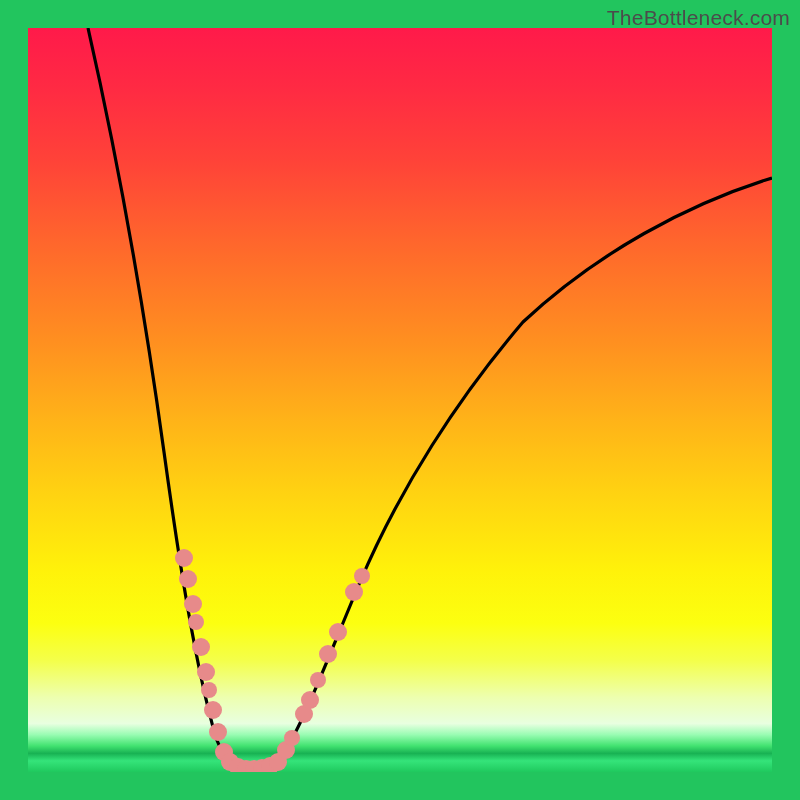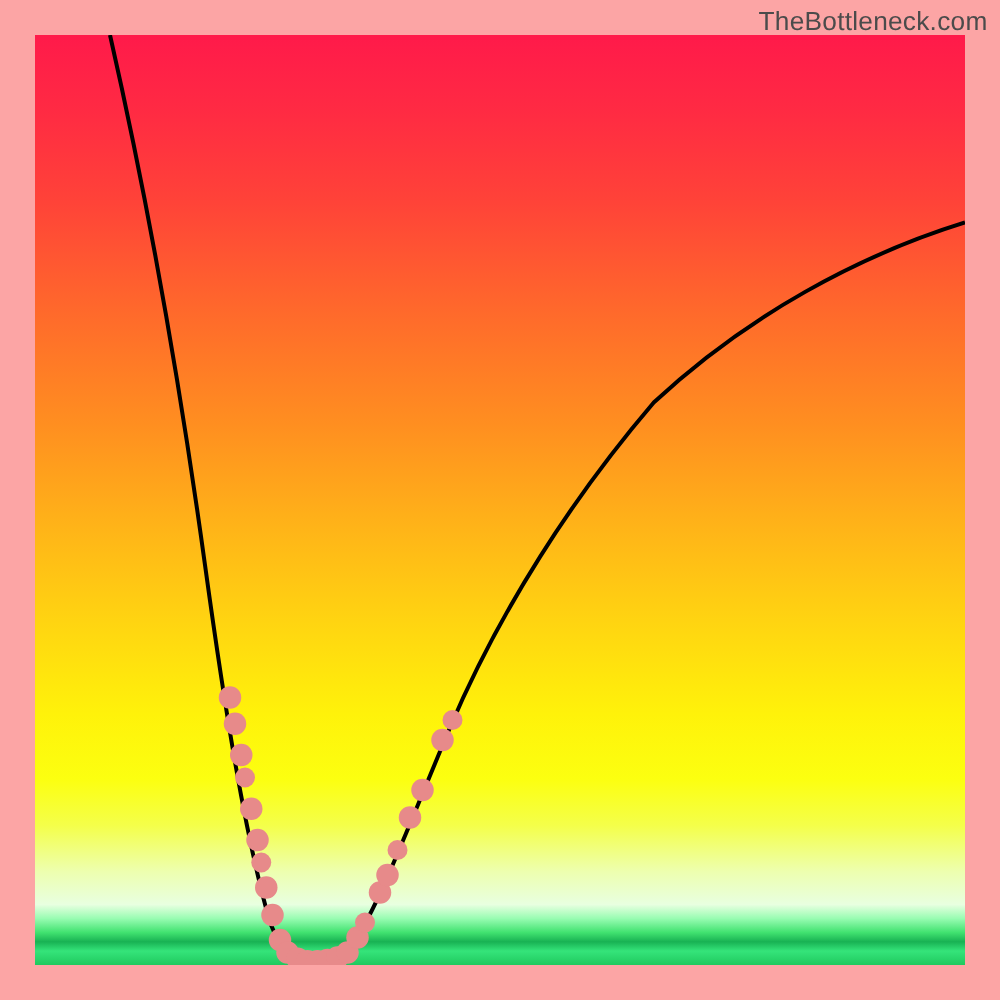--- a/index.html
+++ b/index.html
@@ -6,21 +6,21 @@
     margin: 0;
     padding: 0;
     width: 800px;
     height: 800px;
     overflow: hidden;
     font-family: Arial, Helvetica, sans-serif;
   }
   .frame {
     width: 800px;
     height: 800px;
-    background: #fca5a5;
+    background: #22c55e;
     position: relative;
   }
   .plot-area {
     position: absolute;
     left: 28px;
     top: 28px;
     width: 744px;
     height: 744px;
     overflow: hidden;
   }

